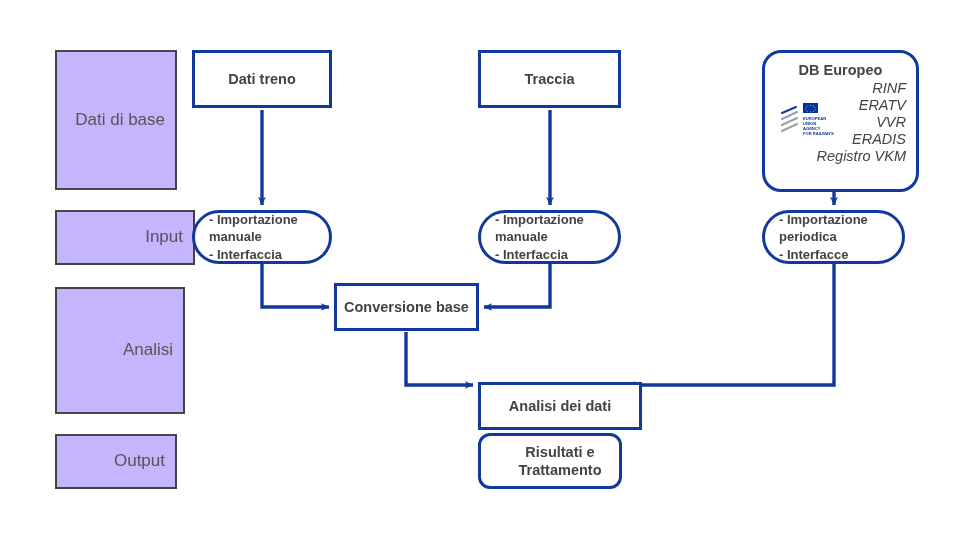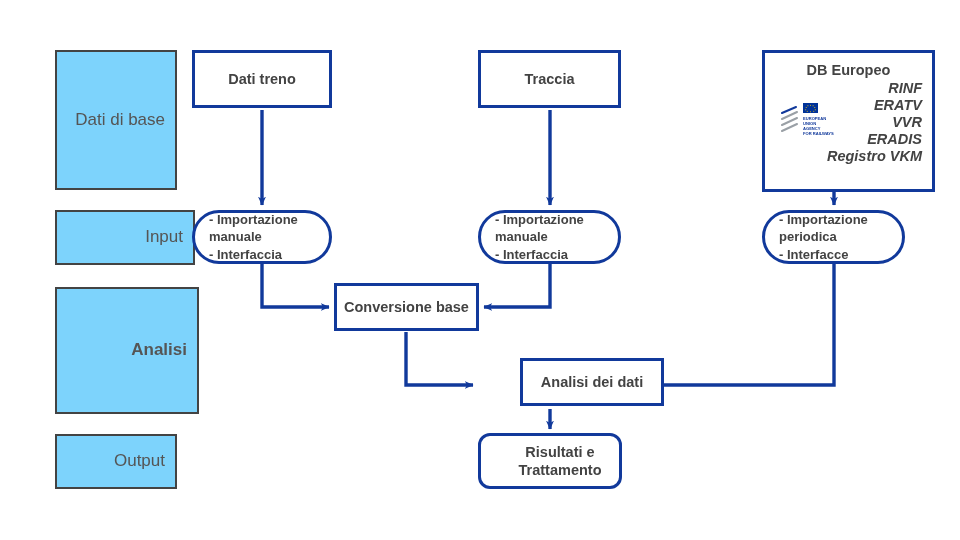--- a/index.html
+++ b/index.html
@@ -12,21 +12,21 @@
   #stage{position:relative;width:960px;height:540px;}
 
   
   #wires{position:absolute;left:0;top:0;width:960px;height:540px;}
 
   
   .lane{
     position:absolute;
     box-sizing:border-box;
     border:2px solid #434343;
-    background:#7dd3fc;
+    background:#c4b5fd;
     display:flex;
     align-items:center;
     justify-content:flex-end;
     padding-right:10px;
     color:#555555;
     font-size:17px;
     line-height:1.2;
   }
 
   
@@ -68,21 +68,21 @@
     color:#434343;
     margin-bottom:1px;
   }
   #db-body{
     position:relative;
     height:92px;
   }
   #db-list{
     text-align:right;
     font-style:italic;
-    font-weight:bold;
+    font-weight:normal;
     font-size:14.5px;
     line-height:1.17;
     color:#434343;
   }
   #era-logo{
     position:absolute;
     left:6px;
     top:20px;
     width:62px;
     height:38px;
@@ -120,37 +120,37 @@
   </svg>
 
   <div class="lane" id="lane-0" style="left:55px;top:50px;width:122px;height:140px;">
     <span>Dati di base</span>
   </div>
 
   <div class="lane" id="lane-1" style="left:55px;top:210px;width:140px;height:55px;">
     <span>Input</span>
   </div>
 
-  <div class="lane" id="lane-2" style="left:55px;top:287px;width:144px;height:127px;font-weight:bold;">
+  <div class="lane" id="lane-2" style="left:55px;top:287px;width:130px;height:127px;">
     <span>Analisi</span>
   </div>
 
   <div class="lane" id="lane-3" style="left:55px;top:434px;width:122px;height:55px;">
     <span>Output</span>
   </div>
 
   <div class="node" style="left:192px;top:50px;width:140px;height:58px;">
     <span>Dati treno</span>
   </div>
 
   <div class="node" style="left:478px;top:50px;width:143px;height:58px;">
     <span>Traccia</span>
   </div>
 
-  <div class="node" id="db-europeo" style="left:762px;top:50px;width:173px;height:142px;">
+  <div class="node" id="db-europeo" style="left:762px;top:50px;width:157px;height:142px;border-radius:19px;">
     <div id="db-title">DB Europeo</div>
     <div id="db-body">
 
       <svg id="era-logo" viewBox="0 0 124 76" xmlns="http://www.w3.org/2000/svg">
 
         <g stroke-linecap="round" fill="none">
           <path d="M2,26 L30,14" stroke="#11399b" stroke-width="4"></path>
           <path d="M2,38 L32,24" stroke="#9aa0a6" stroke-width="4"></path>
           <path d="M2,50 L32,36" stroke="#9aa0a6" stroke-width="4"></path>
           <path d="M2,62 L32,48" stroke="#9aa0a6" stroke-width="4"></path>
@@ -209,21 +209,21 @@
       <div>- Importazione</div>
       <div>periodica</div>
       <div>- Interfacce</div>
     </div>
   </div>
 
   <div class="node" style="left:334px;top:283px;width:145px;height:48px;">
     <span>Conversione base</span>
   </div>
 
-  <div class="node" style="left:478px;top:358px;width:144px;height:48px;margin-left:42px;">
+  <div class="node" style="left:478px;top:382px;width:164px;height:48px;">
     <span>Analisi dei dati</span>
   </div>
 
   <div class="node softbox" style="left:478px;top:433px;width:144px;height:56px;padding-left:20px;">
     <div>
       <div>Risultati e</div>
       <div>Trattamento</div>
     </div>
   </div>
 

